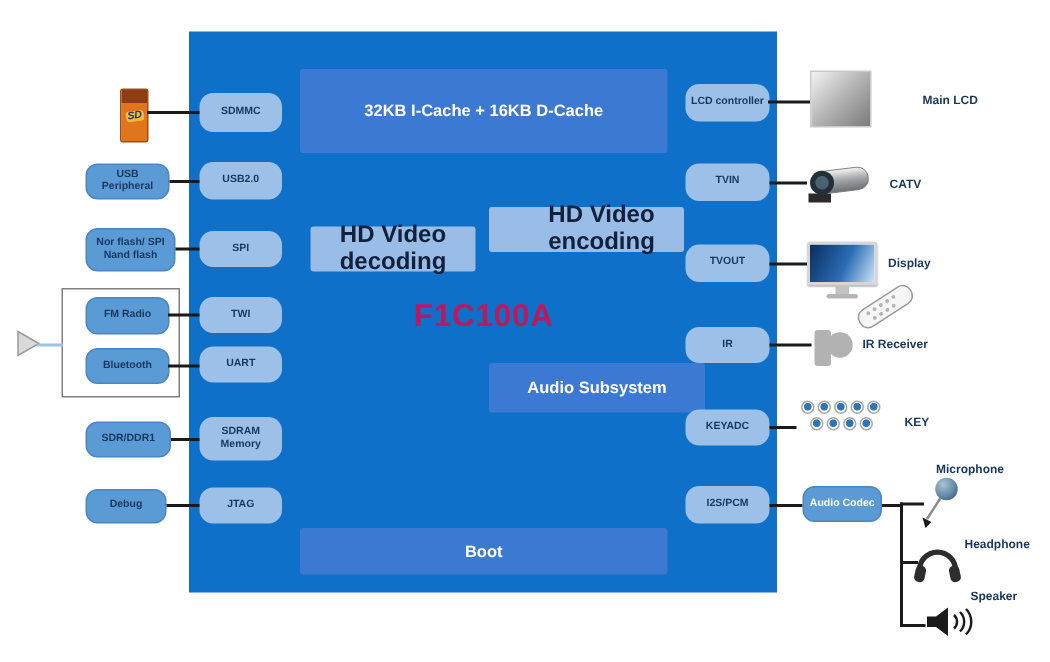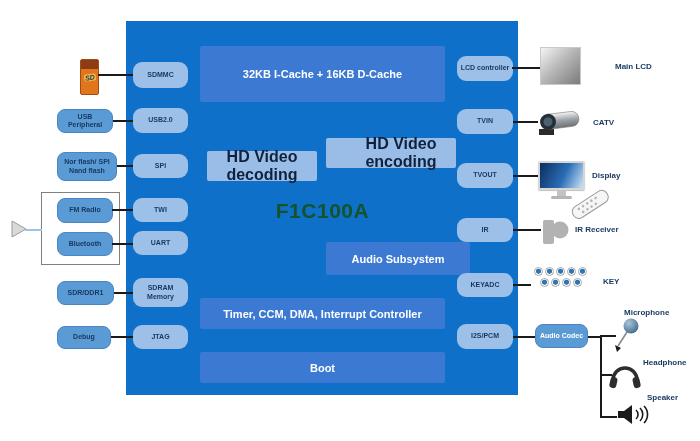--- a/index.html
+++ b/index.html
@@ -10,21 +10,21 @@
          display:flex;align-items:center;justify-content:center;text-align:center;border-radius:2px;}
   .inner .col{display:flex;flex-direction:column;gap:1px;}
   .subblk{position:absolute;background:#99bde6;color:#10213d;font-weight:bold;font-size:16px;
           display:flex;align-items:center;justify-content:center;text-align:center;border-radius:2px;}
   .pill{position:absolute;background:#9cc0e7;border-radius:9px;color:#17375e;font-weight:bold;
         font-size:7px;display:flex;align-items:center;justify-content:center;text-align:center;
         line-height:1.2;padding:0 2px;box-sizing:border-box;}
   .ext{position:absolute;background:#5b9bd5;border:1px solid #4a86c4;border-radius:8px;color:#17375e;
        font-weight:bold;font-size:7px;display:flex;align-items:center;justify-content:center;
        text-align:center;line-height:1.2;box-sizing:border-box;padding:0 2px;}
-  .soc-name{position:absolute;left:200px;top:199px;width:245px;text-align:center;color:#14532d;
+  .soc-name{position:absolute;left:200px;top:199px;width:245px;text-align:center;color:#be185d;
             font-size:21px;font-weight:bold;letter-spacing:0.5px;}
   .lineH{position:absolute;height:2px;background:#1a1a1a;}
   .lineV{position:absolute;width:2px;background:#1a1a1a;}
   .plabel{position:absolute;color:#17375e;font-weight:bold;font-size:8px;white-space:nowrap;}
   .graybox{position:absolute;left:41px;top:192px;width:79px;height:73px;border:1px solid #808080;
            background:#ffffff;box-sizing:border-box;}
   .antline{position:absolute;left:25px;top:229px;width:17px;height:2px;background:#9dc3e6;}
   .sdcard{position:absolute;left:80px;top:59px;width:19px;height:36px;border-radius:2px;
           background:linear-gradient(#8e3c16 0 9px,#e0751c 9px 100%);border:1px solid #a24e10;
           box-sizing:border-box;display:flex;align-items:center;justify-content:center;}
@@ -54,21 +54,20 @@
     </div>
   </div>
 
   <div class="subblk" style="left:207px;top:151px;width:110px;height:30px;">HD Video decoding</div>
   <div class="subblk" style="left:326px;top:138px;width:110px;height:30px;padding-left:20px;">HD Video encoding</div>
 
   <div class="soc-name">F1C100A</div>
 
   <div class="inner" style="left:326px;top:242px;width:144px;height:33px;">Audio Subsystem</div>
 
-  <div class="inner" style="left:200px;top:298px;width:245px;height:31px;">Timer, CCM, DMA, Interrupt Controller</div>
   <div class="inner" style="left:200px;top:352px;width:245px;height:31px;">Boot</div>
 
   <div class="pill" style="left:133px;top:62px;width:55px;height:26px;">SDMMC</div>
   <div class="pill" style="left:133px;top:108px;width:55px;height:25px;">USB2.0</div>
   <div class="pill" style="left:133px;top:154px;width:55px;height:24px;">SPI</div>
   <div class="pill" style="left:133px;top:198px;width:55px;height:24px;">TWI</div>
   <div class="pill" style="left:133px;top:231px;width:55px;height:24px;">UART</div>
   <div class="pill" style="left:133px;top:278px;width:55px;height:29px;">SDRAM Memory</div>
   <div class="pill" style="left:133px;top:325px;width:55px;height:24px;">JTAG</div>
 

